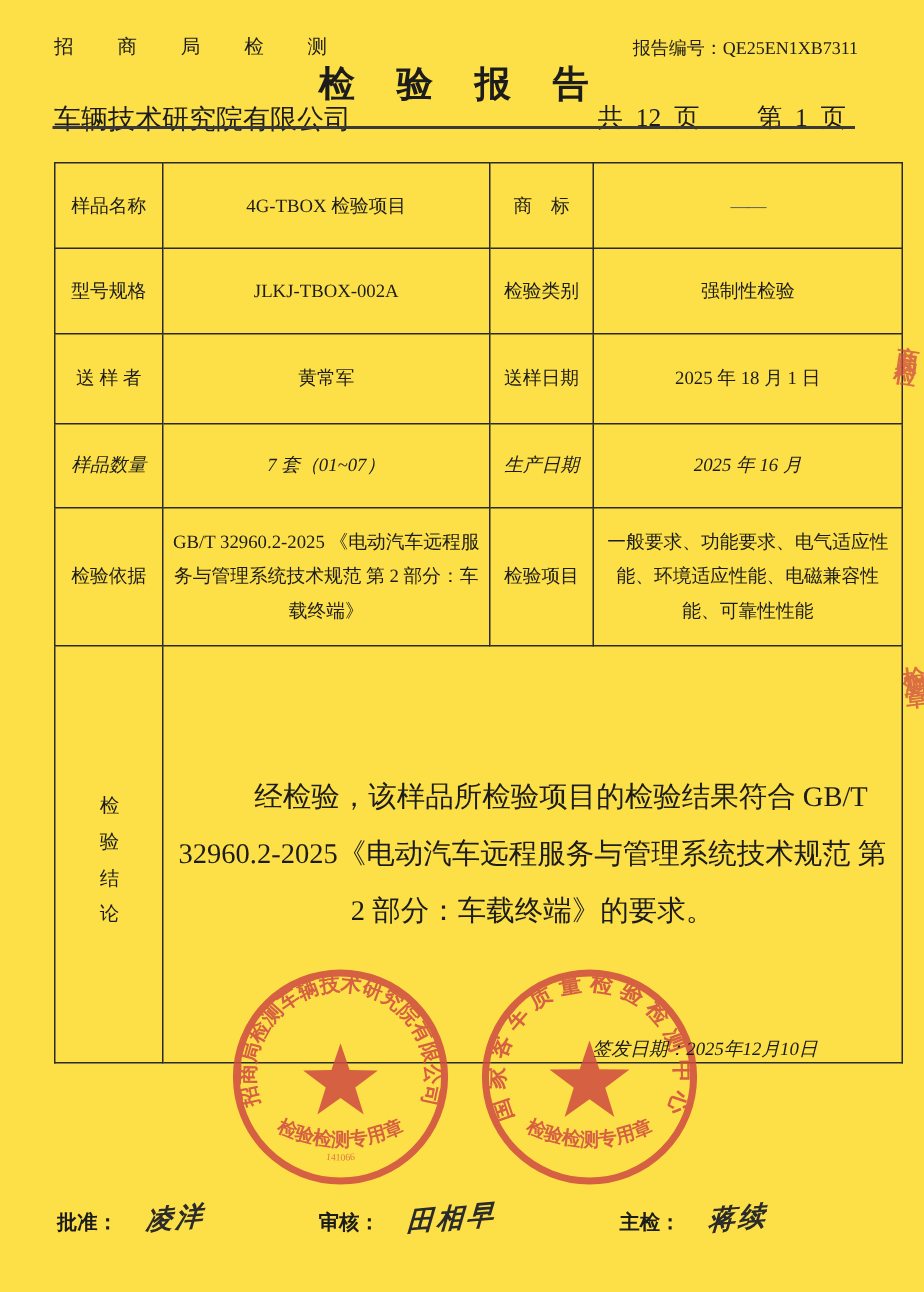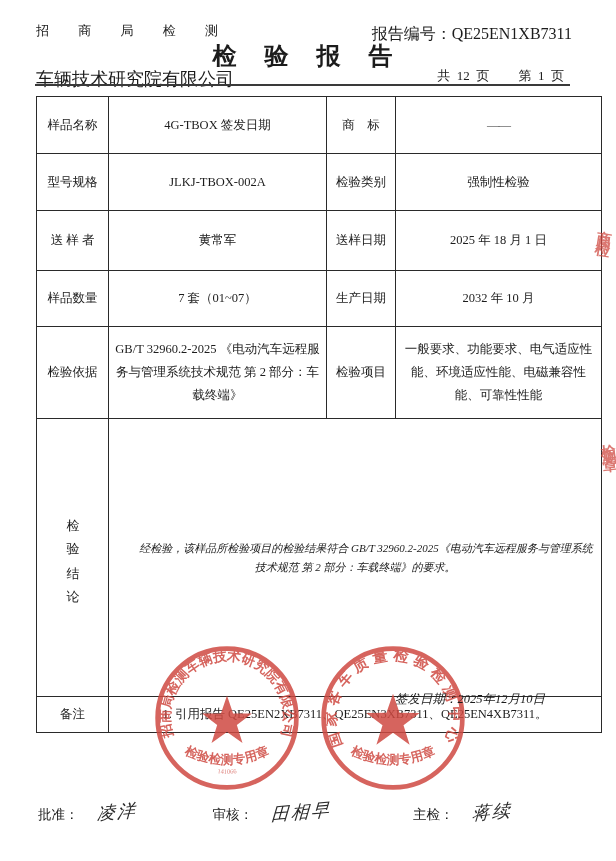--- a/index.html
+++ b/index.html
@@ -1,53 +1,53 @@
 <!DOCTYPE html>
 <html><head>
 <meta charset="utf-8">
 <style>
   html,body{margin:0;padding:0;background:#e8e8e8;}
   .page{
     position:relative;
     width:616px;height:861px;
-    background:#ffffff;
+    background:#fde047;
     overflow:hidden;
     font-family:"Liberation Serif","DejaVu Serif",serif;
     color:#1c1c1c;
   }
   
   .brand{position:absolute;top:22px;left:36px;font-size:13px;letter-spacing:13px;white-space:nowrap;}
-  .report-no{position:absolute;top:24px;right:44px;font-size:16px;white-space:nowrap;margin-left:48px;}
+  .report-no{position:absolute;top:24px;right:44px;font-size:12px;white-space:nowrap;margin-left:48px;}
   .title{position:absolute;top:40px;left:0;width:100%;text-align:center;
          font-size:24px;font-weight:bold;letter-spacing:11px;white-space:nowrap;}
   .org{position:absolute;top:67px;left:36px;font-size:18px;}
-  .pagination{position:absolute;top:67px;right:52px;font-size:13px;white-space:pre;}
+  .pagination{position:absolute;top:67px;right:52px;font-size:17px;white-space:pre;}
   .header-rule{position:absolute;top:84px;left:35px;width:535px;height:0;border-top:2px solid #3a3a3a;}
 
   
   table.info{
-    position:absolute;left:36px;top:96px;width:529px;
+    position:absolute;left:36px;top:108px;width:529px;
     border-collapse:collapse;table-layout:fixed;
     font-size:12.5px;
     border-radius:23px;
   }
   table.info td{border:1px solid #2a2a2a;text-align:center;vertical-align:middle;padding:2px 4px;}
   td.lbl{width:63px;}
   td.val1{width:209px;}
   td.lbl2{width:60px;}
   td.val2{width:197px;}
   td.left{text-align:left;line-height:1.85;padding:4px 7px;}
   td.concl-label{letter-spacing:0;}
   .vertical-label{
     writing-mode:vertical-lr;text-orientation:upright;
     letter-spacing:24px;display:inline-block;margin:auto;font-size:13px;
   }
   td.concl-body{
     text-align:left;vertical-align:top;padding:22px 14px 0 10px;
-    font-size:11px;line-height:19px;font-style:italic;
+    font-size:19px;line-height:38px;
   }
   .indent{text-indent:2em;}
   td.remark-body{text-align:left;padding-left:28px;font-size:12.5px;}
 
   
   .stamp{position:absolute;width:150px;height:150px;opacity:.85;pointer-events:none;}
   .stamp-left{left:152px;top:643px;}
   .stamp-right{left:318px;top:643px;}
   .sign-date{position:absolute;left:395px;top:691px;font-size:12.5px;white-space:nowrap;z-index:5;font-style:italic;}
 
@@ -56,21 +56,21 @@
     position:absolute;color:#cf4a42;opacity:.75;
     writing-mode:vertical-rl;text-orientation:upright;
     font-size:15px;font-weight:bold;letter-spacing:6px;
     white-space:nowrap;pointer-events:none;
   }
   .edge-frag-1{left:596px;top:218px;transform:rotate(9deg);}
   .edge-frag-2{left:597px;top:432px;transform:rotate(-7deg);}
 
   
   .sig-row{position:absolute;left:38px;top:800px;width:528px;display:flex;align-items:flex-start;}
-  .sig-group{display:flex;align-items:flex-end;}
+  .sig-group{display:flex;align-items:flex-end;font-weight:bold;}
   .sig-label{font-size:13.5px;white-space:nowrap;padding-top:6px;}
   .sig-name{
     font-size:18px;margin-left:18px;color:#2b2b2b;
     transform:rotate(-5deg) skewX(-8deg);font-style:italic;letter-spacing:2px;
     font-family:"DejaVu Sans","Liberation Sans",sans-serif;
   }
   .sig-gap1{width:76px;}
   .sig-gap2{width:82px;}
   .dash-val{color:#555;letter-spacing:-1px;}
 </style>
@@ -83,59 +83,55 @@
   <div class="report-no"><span>报告编号：</span><span>QE25EN1XB7311</span></div>
   <div class="title">检 验 报 告</div>
   <div class="org">车辆技术研究院有限公司</div>
   <div class="pagination">共  12  页　　 第  1  页</div>
   <div class="header-rule"></div>
 
   <table class="info">
     <tbody>
         <tr style="height:57px;">
       <td class="lbl">样品名称</td>
-      <td class="val1">4G-TBOX 签发日期</td>
+      <td class="val1">4G-TBOX 检验项目</td>
       <td class="lbl2">商　标</td>
       <td class="val2 dash-val">——</td>
     </tr>
     <tr style="height:57px;">
       <td class="lbl">型号规格</td>
       <td class="val1">JLKJ-TBOX-002A</td>
       <td class="lbl2">检验类别</td>
       <td class="val2">强制性检验</td>
     </tr>
     <tr style="height:60px;">
       <td class="lbl">送 样 者</td>
       <td class="val1">黄常军</td>
       <td class="lbl2">送样日期</td>
       <td class="val2">2025 年 18 月 1 日</td>
     </tr>
-    <tr style="height:56px;">
+    <tr style="height:56px;font-style:italic;">
       <td class="lbl">样品数量</td>
       <td class="val1">7 套（01~07）</td>
       <td class="lbl2">生产日期</td>
-      <td class="val2">2032 年 10 月</td>
+      <td class="val2">2025 年 16 月</td>
     </tr>
     <tr style="height:92px;">
       <td class="lbl">检验依据</td>
       <td class="val1 left">GB/T 32960.2-2025 《电动汽车远程服务与管理系统技术规范 第 2 部分：车载终端》</td>
       <td class="lbl2">检验项目</td>
       <td class="val2 left">一般要求、功能要求、电气适应性能、环境适应性能、电磁兼容性能、可靠性性能</td>
     </tr>
     <tr style="height:278px;">
       <td class="lbl concl-label">
         <span class="vertical-label">检验结论</span>
       </td>
       <td class="concl-body" colspan="3">
         <div class="indent">经检验，该样品所检验项目的检验结果符合 GB/T 32960.2-2025《电动汽车远程服务与管理系统技术规范 第 2 部分：车载终端》的要求。</div>
       </td>
-    </tr>
-    <tr style="height:36px;">
-      <td class="lbl">备注</td>
-      <td class="remark-body" colspan="3">1. 引用报告 QE25EN2XB7311、QE25EN3XB7311、QE25EN4XB7311。</td>
     </tr>
   </tbody>
     </table>
 
   <div class="sign-date">签发日期：2025年12月10日</div>
 
   <svg class="stamp stamp-left" viewBox="0 0 160 160">
     <circle cx="80" cy="80" r="74" fill="none" stroke="#cf4a42" stroke-width="5"></circle>
     <polygon points="80,56 86.5,75.1 106.6,75.3 90.5,87.4 96.5,106.7 80,95 63.5,106.7 69.5,87.4 53.4,75.3 73.5,75.1" fill="#cf4a42"></polygon>
     <defs>

